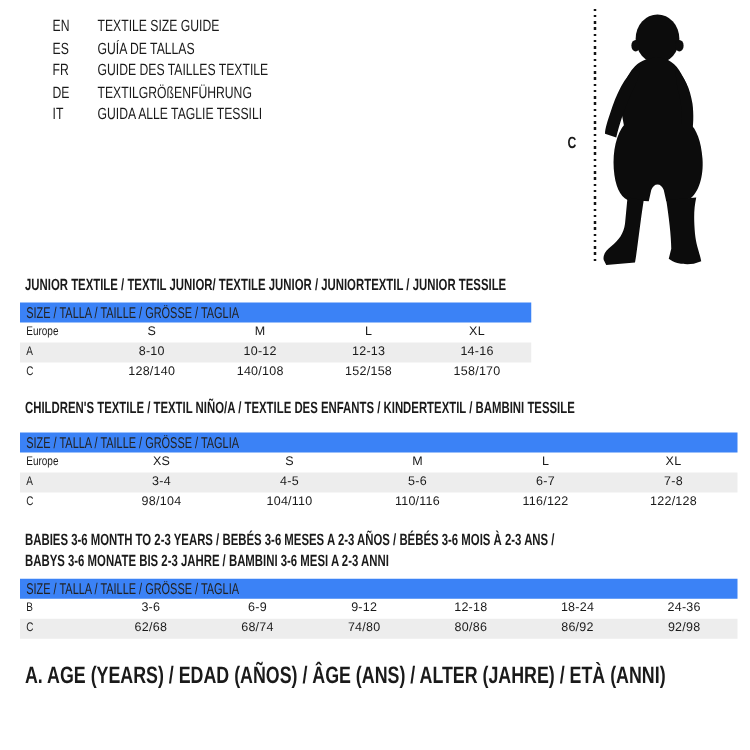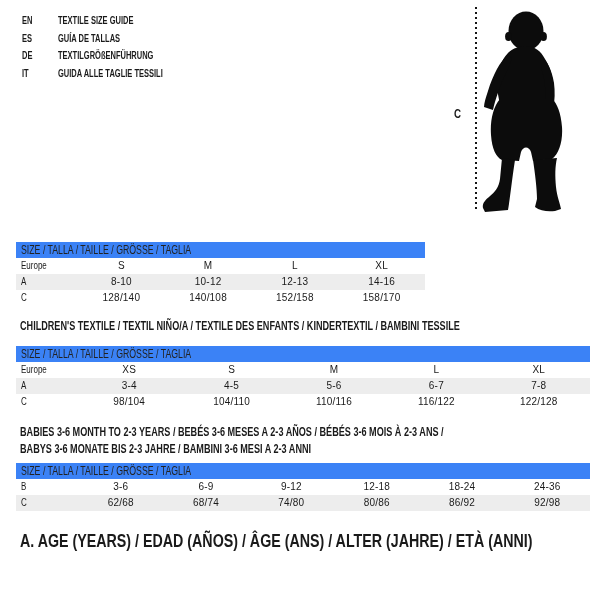--- a/index.html
+++ b/index.html
@@ -6,21 +6,21 @@
   .page{position:relative;width:600px;height:600px;background:#ffffff;overflow:hidden;
         font-family:"Liberation Sans", sans-serif;color:#1a1a1a;}
 
   
   .sx{display:inline-block;transform:scaleX(0.70);transform-origin:0 50%;white-space:nowrap;}
   .sx75{display:inline-block;transform:scaleX(0.75);transform-origin:0 50%;white-space:nowrap;}
   .sx80{display:inline-block;transform:scaleX(0.80);transform-origin:0 50%;white-space:nowrap;}
 
   
   .langs{position:absolute;left:22px;top:12px;}
-  .lang-row{height:17.5px;line-height:17.5px;font-weight:bold;font-size:10px;white-space:nowrap;}
+  .lang-row{height:17.5px;line-height:17.5px;font-weight:normal;font-size:13px;white-space:nowrap;margin-left:20px;}
   .lang-code{display:inline-block;width:48px;}
 
   
   .dash-line{position:absolute;left:475px;top:7px;width:2px;height:204px;
              background:repeating-linear-gradient(to bottom,#141414 0 2px,transparent 2px 5px);}
   .fig-c{position:absolute;left:454px;top:106px;font-weight:bold;font-size:13px;}
   .baby-svg{position:absolute;left:478px;top:9px;}
 
   
   .sec-title{position:absolute;font-weight:bold;font-size:13px;line-height:17px;white-space:nowrap;}
@@ -44,20 +44,21 @@
   .note-line{height:16.5px;line-height:16.5px;font-weight:bold;font-size:19px;white-space:nowrap;text-decoration:underline;}
 </style>
 </head>
 <body>
 
 <div class="page">
 
   <div class="langs">
       <div class="lang-row"><span class="sx75"><span class="lang-code">EN</span><span>TEXTILE SIZE GUIDE</span></span></div>
       <div class="lang-row"><span class="sx75"><span class="lang-code">ES</span><span>GUÍA DE TALLAS</span></span></div>
+      <div class="lang-row"><span class="sx75"><span class="lang-code">FR</span><span>GUIDE DES TAILLES TEXTILE</span></span></div>
       <div class="lang-row"><span class="sx75"><span class="lang-code">DE</span><span>TEXTILGRÖßENFÜHRUNG</span></span></div>
       <div class="lang-row"><span class="sx75"><span class="lang-code">IT</span><span>GUIDA ALLE TAGLIE TESSILI</span></span></div>
     </div>
 
   <div class="dash-line"></div>
   <div class="fig-c"><span class="sx75">C</span></div>
   <svg class="baby-svg" width="100" height="205" viewBox="0 0 100 205" aria-hidden="true">
     <g fill="#0c0c0c">
       <ellipse cx="48" cy="22" rx="17.5" ry="19.5"></ellipse>
       <ellipse cx="30.5" cy="27.5" rx="3.4" ry="4.6"></ellipse>
@@ -71,20 +72,23 @@
       <path d="M22,90 C15,98 12,112 13,126 C14,140 18,148 24,151
                L41,152 L43,143 C45,137 51,137 53,143 L55,152 L74,150
                C81,145 85,132 84,118 C83,104 79,94 74,90 Z"></path>
       <path d="M24,149 L22,170 C21,178 17,183 11,188 C7,191 4,195 5,199
                L7,203 L30,201 C32,190 34,170 37,151 Z"></path>
       <path d="M55,151 C57,164 59,180 59,190 L57,198 C62,202 70,203 77,202
                L83,200 C82,194 79,188 78,178 C77,166 77,158 79,149 Z"></path>
     </g>
   </svg>
 
+  <div class="sec-title t1-title">
+    <span class="sx">JUNIOR TEXTILE / TEXTIL JUNIOR/ TEXTILE JUNIOR / JUNIORTEXTIL / JUNIOR TESSILE</span>
+  </div>
   <div class="size-table t1-table">
       <div class="bar"><span class="sx">SIZE / TALLA / TAILLE / GRÖSSE / TAGLIA</span></div>
       <div class="row" style="grid-template-columns: 62px repeat(4, 1fr);">
         <div class="lbl"><span class="sx80">Europe</span></div>
         <div class="cell">S</div>
         <div class="cell">M</div>
         <div class="cell">L</div>
         <div class="cell">XL</div>
       </div>
       <div class="row shade" style="grid-template-columns: 62px repeat(4, 1fr);">

